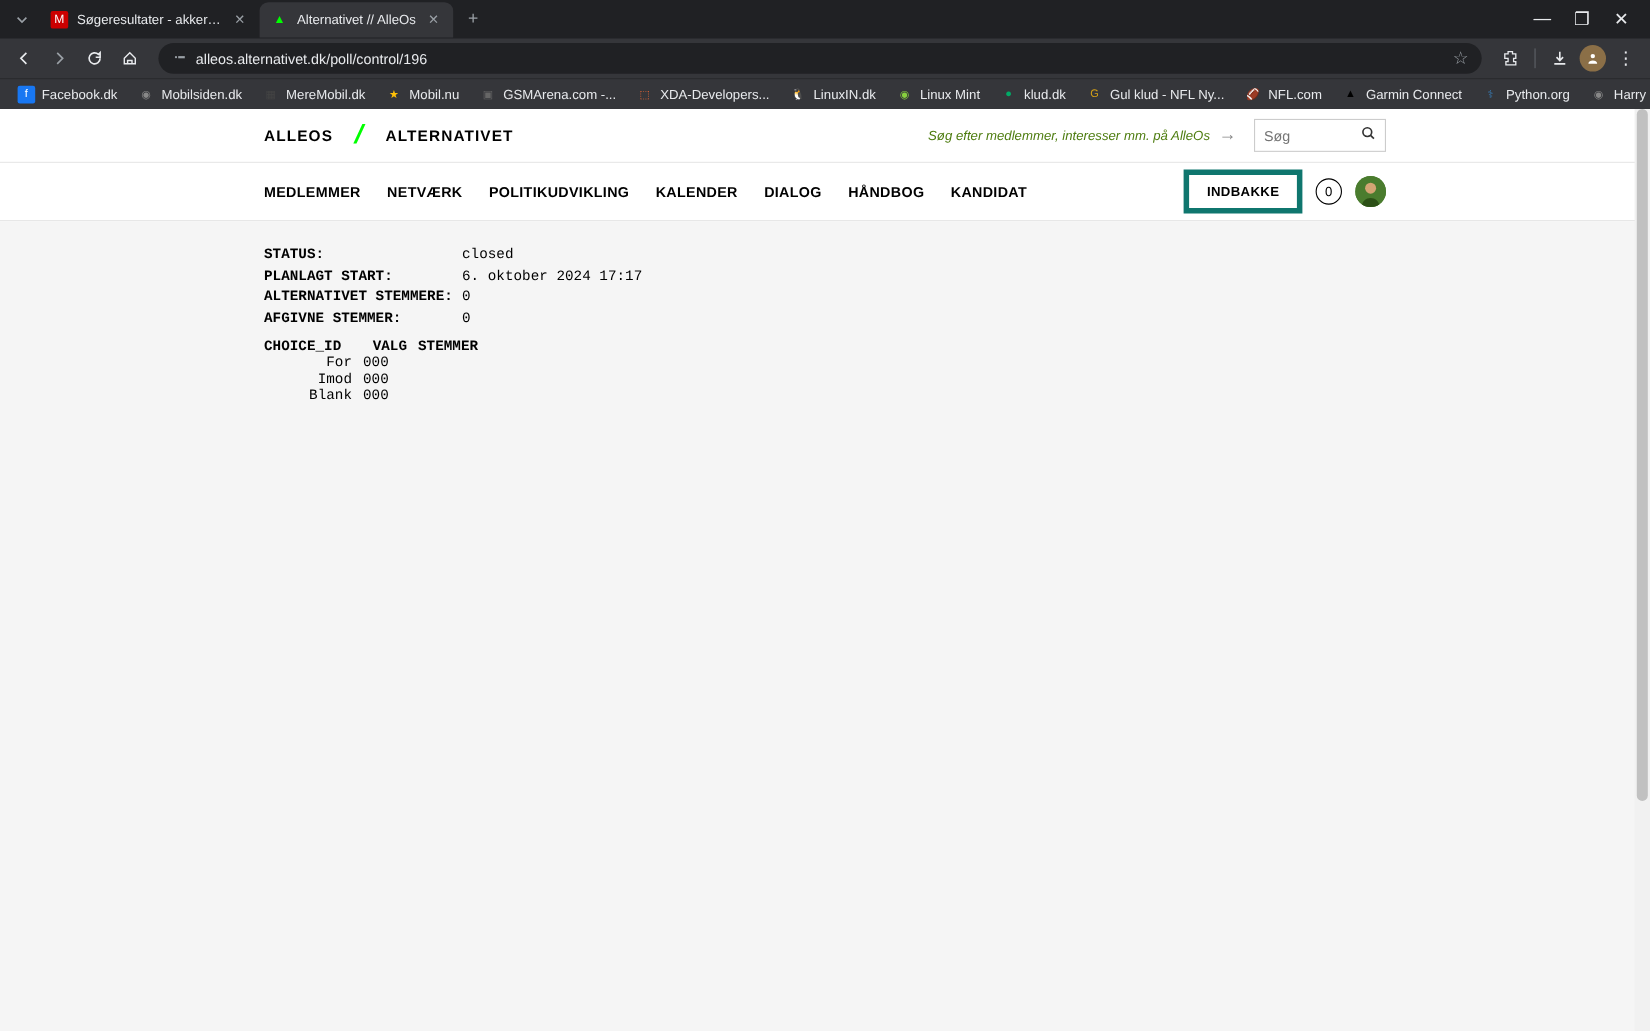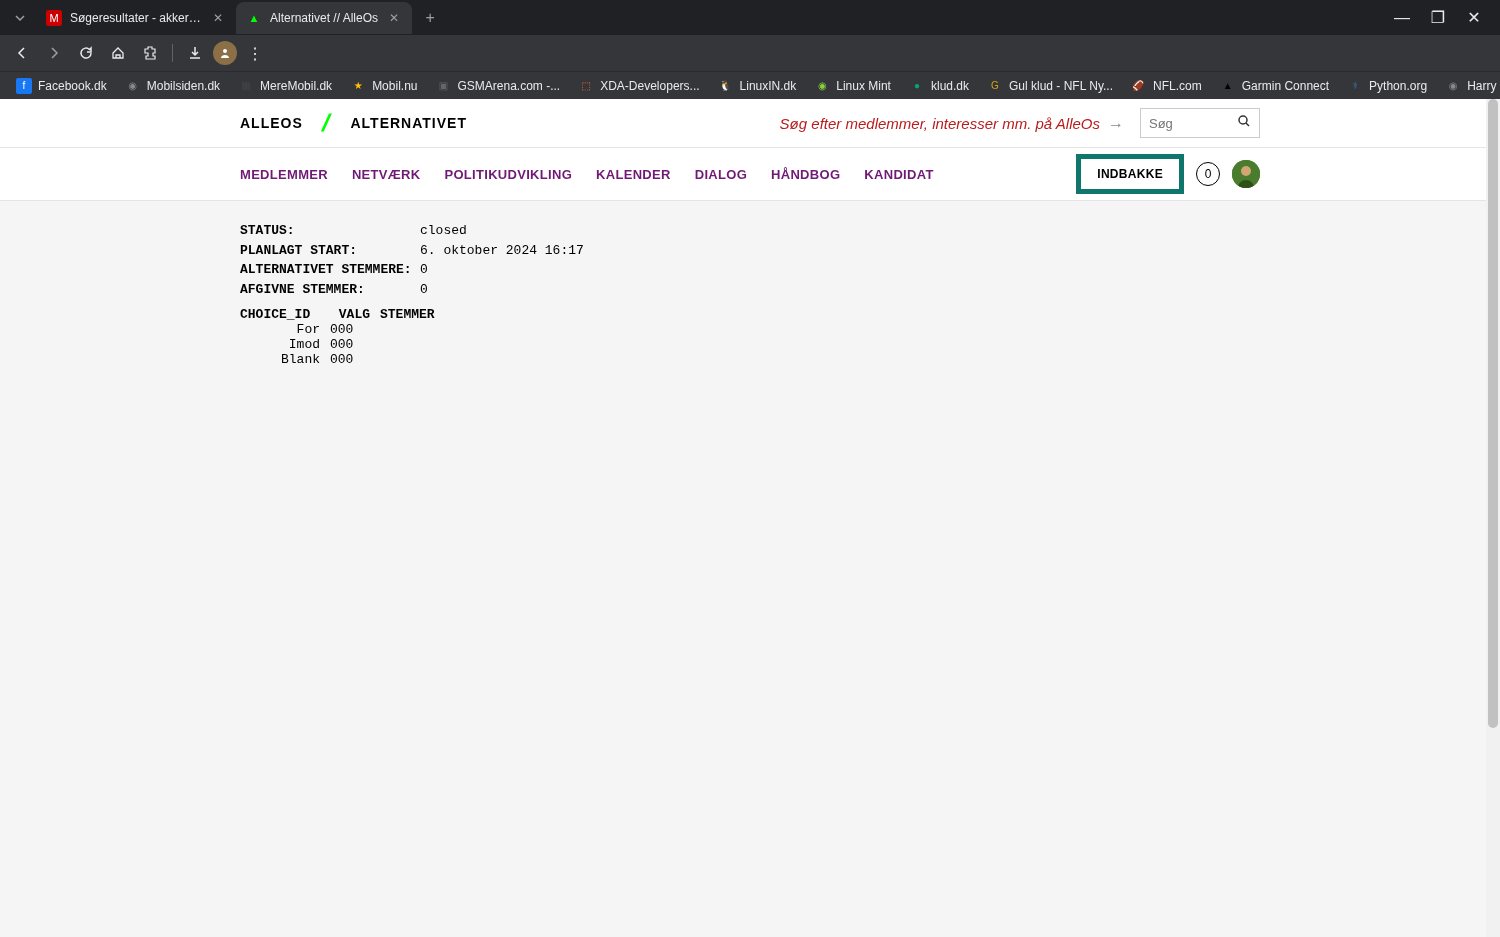--- a/index.html
+++ b/index.html
@@ -31,30 +31,30 @@
     .bookmarks-bar { display: flex; align-items: center; height: 28px; background: #35363a; padding: 0 8px; gap: 2px; border-top: 1px solid #2a2b2e; }
     .bookmark { display: flex; align-items: center; gap: 6px; padding: 4px 8px; font-size: 12px; color: #e8eaed; cursor: pointer; border-radius: 4px; white-space: nowrap; }
     .bookmark-icon { width: 16px; height: 16px; display: flex; align-items: center; justify-content: center; border-radius: 2px; font-size: 10px; }
     
     
     .page { background: #fff; height: calc(100vh - 99px); overflow-y: auto; position: relative; }
     .page-header { background: #fff; border-bottom: 1px solid #e5e5e5; }
     .page-header-inner { max-width: 1060px; margin: 0 auto; display: flex; align-items: center; height: 48px; padding: 0 20px; }
     .logo { display: flex; align-items: center; gap: 20px; font-weight: 700; font-size: 14px; letter-spacing: 1px; }
     .logo-slash { color: #00ff00; font-size: 24px; font-weight: bold; transform: skewX(-15deg); }
-    .search-hint { margin-left: auto; font-style: italic; color: #b91c1c; font-size: 15px; margin-right: 8px; }
+    .search-hint { margin-left: auto; font-style: italic; color: #4d7c0f; font-size: 12px; margin-right: 8px; }
     .search-arrow { color: #888; margin-right: 16px; }
     .search-box { display: flex; align-items: center; border: 1px solid #ccc; height: 30px; width: 120px; padding: 0 8px; }
     .search-box input { border: none; outline: none; flex: 1; font-size: 13px; width: 80px; }
     .search-box .search-icon { color: #333; }
     
     .nav-bar { background: #fff; border-bottom: 1px solid #e5e5e5; }
     .nav-bar-inner { max-width: 1060px; margin: 0 auto; display: flex; align-items: center; height: 52px; padding: 0 20px; }
     .nav-links { display: flex; gap: 24px; }
-    .nav-link { font-size: 13px; font-weight: 600; color: #701a75; text-decoration: none; letter-spacing: 0.3px; cursor: pointer; }
+    .nav-link { font-size: 13px; font-weight: 600; color: #000000; text-decoration: none; letter-spacing: 0.3px; cursor: pointer; }
     .nav-right { margin-left: auto; display: flex; align-items: center; gap: 12px; }
     .indbakke-btn { border: 5px solid #0f766e; padding: 8px 16px; font-size: 12px; font-weight: 600; background: #fff; cursor: pointer; letter-spacing: 0.3px; }
     .notif-badge { width: 24px; height: 24px; border: 1px solid #000; border-radius: 50%; display: flex; align-items: center; justify-content: center; font-size: 12px; cursor: pointer; }
     .avatar { width: 28px; height: 28px; border-radius: 50%; background: #4a7c2e; cursor: pointer; display: flex; align-items: center; justify-content: center; overflow: hidden; }
     .avatar svg { width: 28px; height: 28px; }
     
     .content { background: #f5f5f5; min-height: calc(100% - 100px); padding: 20px 0; }
     .content-inner { max-width: 1060px; margin: 0 auto; padding: 0 20px; }
     .page-title { font-size: 28px; font-weight: 700; color: #000; margin-bottom: 20px; }
     
@@ -116,20 +116,30 @@
     </div>
     <div class="nav-btn enabled">
       <svg width="16" height="16" viewBox="0 0 16 16">
           <path d="M13 8a5 5 0 11-1.5-3.5L13 3v4H9" stroke="currentColor" fill="none" stroke-width="1.5"></path>
         </svg>
     </div>
     <div class="nav-btn enabled">
       <svg width="16" height="16" viewBox="0 0 16 16">
           <path d="M3 8l5-5 5 5v5H3z M6 13v-3h4v3" stroke="currentColor" fill="none" stroke-width="1.3"></path>
         </svg>
+    </div>
+    <div class="address-bar">
+      <span class="lock">
+        <svg width="14" height="14" viewBox="0 0 14 14">
+            <circle cx="4" cy="7" r="1" fill="currentColor"></circle>
+            <rect x="6" y="6" width="6" height="2" fill="currentColor"></rect>
+          </svg>
+      </span>
+      <span class="address-url">alleos.alternativet.dk/poll/control/196</span>
+      <span style="color:#9aa0a6;">☆</span>
     </div>
     <div class="toolbar-right">
       <div class="toolbar-icon">
         <svg width="16" height="16" viewBox="0 0 16 16">
             <path d="M6 2h4v2h3v4h-2v3h2v3H4v-3h2V8H3V4h3z" stroke="currentColor" fill="none" stroke-width="1.2"></path>
           </svg>
       </div>
       <div class="toolbar-sep"></div>
       <div class="toolbar-icon">
         <svg width="16" height="16" viewBox="0 0 16 16">
@@ -257,21 +267,21 @@
   <div class="content">
     <div class="content-inner">
 
       <div class="status-block">
         <div class="status-row">
           <span class="status-label">STATUS:</span>
           <span class="status-value">closed</span>
         </div>
         <div class="status-row">
           <span class="status-label">PLANLAGT START:</span>
-          <span class="status-value">6. oktober 2024 16:17</span>
+          <span class="status-value">6. oktober 2024 17:17</span>
         </div>
         <div class="status-row">
           <span class="status-label">ALTERNATIVET STEMMERE:</span>
           <span class="status-value">0</span>
         </div>
         <div class="status-row">
           <span class="status-label">AFGIVNE STEMMER:</span>
           <span class="status-value">0</span>
         </div>
       </div>

